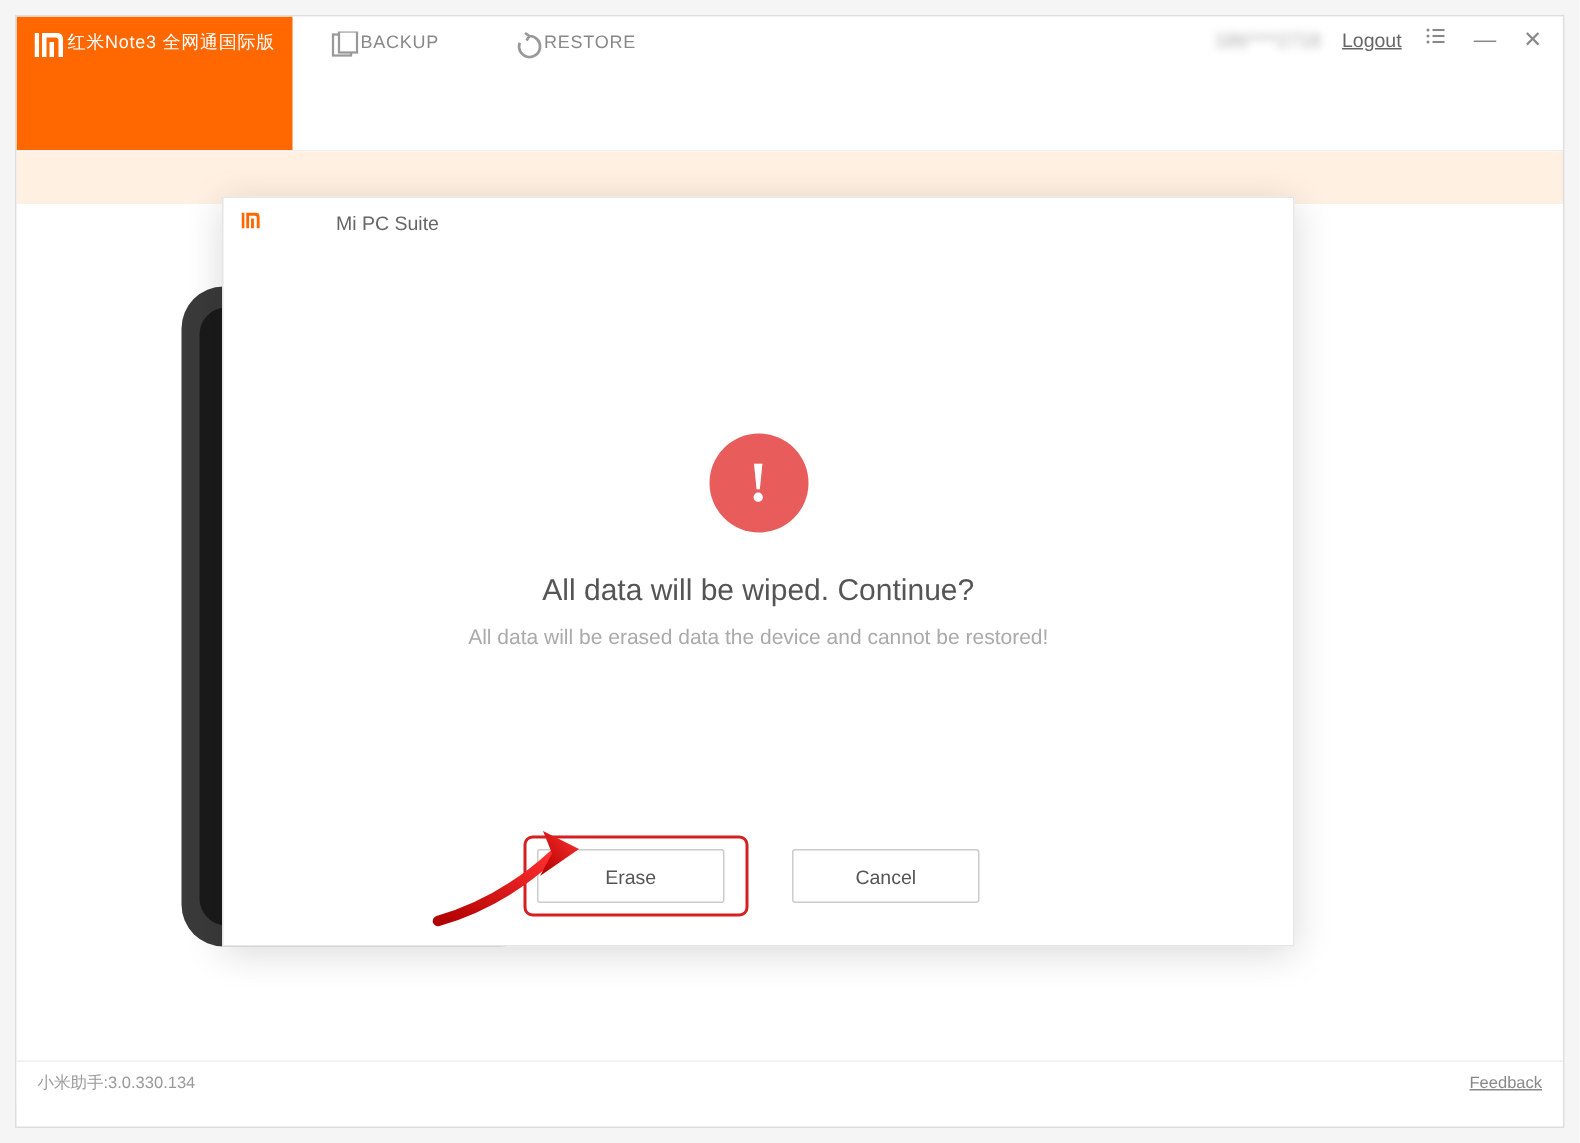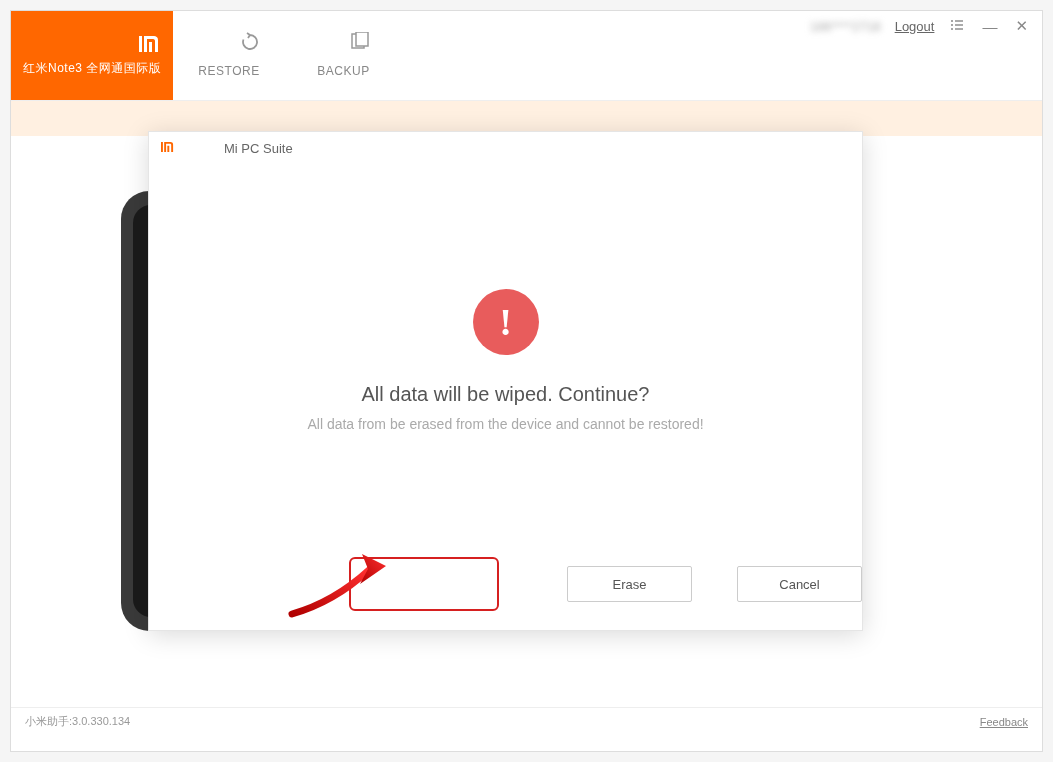--- a/index.html
+++ b/index.html
@@ -25,22 +25,22 @@
     }
     .toolbar {
       display: flex;
       align-items: stretch;
       height: 90px;
       background: #ffffff;
       border-bottom: 1px solid #eee;
     }
     .toolbar-item {
       display: flex;
-      flex-direction: column;
-      align-items: flex-end;
+      flex-direction: row;
+      align-items: flex-start;
       justify-content: center;
       padding: 10px 25px;
       color: #888;
       cursor: pointer;
       min-width: 110px;
     }
     .toolbar-item.device {
       background: #ff6700;
       color: #fff;
       min-width: 160px;
@@ -187,21 +187,21 @@
     .dialog-subtitle {
       font-size: 14px;
       color: #aaa;
     }
     .dialog-buttons {
       position: absolute;
       bottom: 28px;
       left: 0;
       width: 100%;
       display: flex;
-      justify-content: flex-end;
+      justify-content: center;
       gap: 45px;
     }
     .dialog-btn {
       width: 125px;
       height: 36px;
       border: 1px solid #ccc;
       background: #fff;
       color: #555;
       font-size: 13px;
       cursor: pointer;
@@ -260,33 +260,33 @@
       <span class="icon">
         <svg width="22" height="16" viewBox="0 0 22 16">
             <path fill="#fff" d="M0 0h3v16H0zM5 0h10c2 0 4 1 4 4v12h-3V5c0-1-.5-2-2-2H8v13H5zM10 6h3v10h-3z"></path>
           </svg>
       </span>
       <span class="toolbar-label">红米Note3 全网通国际版</span>
     </div>
     <div class="toolbar-item">
       <span class="icon">
         <svg width="20" height="20" viewBox="0 0 20 20">
-            <path fill="none" stroke="#999" stroke-width="1.8" d="M10 3a7 7 0 1 1-6.5 4.5M10 3l-3-2M10 3l-2 3"></path>
-          </svg>
-      </span>
-      <span class="toolbar-label">RESTORE</span>
-    </div>
-    <div class="toolbar-item">
-      <span class="icon">
-        <svg width="20" height="20" viewBox="0 0 20 20">
             <rect x="2" y="2" width="12" height="14" fill="none" stroke="#999" stroke-width="1.5"></rect>
             <rect x="6" y="0" width="12" height="14" fill="#fff" stroke="#999" stroke-width="1.5"></rect>
           </svg>
       </span>
       <span class="toolbar-label">BACKUP</span>
+    </div>
+    <div class="toolbar-item">
+      <span class="icon">
+        <svg width="20" height="20" viewBox="0 0 20 20">
+            <path fill="none" stroke="#999" stroke-width="1.8" d="M10 3a7 7 0 1 1-6.5 4.5M10 3l-3-2M10 3l-2 3"></path>
+          </svg>
+      </span>
+      <span class="toolbar-label">RESTORE</span>
     </div>
   </div>
 
   <div class="window-controls">
     <span class="user-blur">186****2718</span>
     <a>Logout</a>
     <span class="win-btn">
       <svg width="14" height="14" viewBox="0 0 14 14">
           <circle cx="2" cy="3" r="1" fill="#888"></circle>
           <rect x="5" y="2.3" width="8" height="1.4" fill="#888"></rect>
@@ -318,21 +318,21 @@
               <path fill="#ff6700" d="M0 0h3v16H0zM5 0h10c2 0 4 1 4 4v12h-3V5c0-1-.5-2-2-2H8v13H5zM10 6h3v10h-3z"></path>
             </svg>
         </span>
         <span>Mi PC Suite</span>
       </div>
       <div class="dialog-content">
         <div class="warn-circle">
           <span>!</span>
         </div>
         <div class="dialog-title">All data will be wiped. Continue?</div>
-        <div class="dialog-subtitle">All data from be erased from the device and cannot be restored!</div>
+        <div class="dialog-subtitle">All data will be erased data the device and cannot be restored!</div>
       </div>
       <div class="dialog-buttons">
         <button class="dialog-btn">Erase</button>
         <button class="dialog-btn">Cancel</button>
       </div>
       <div class="btn-highlight erase-hl"></div>
 
       <svg class="arrow-svg" viewBox="0 0 115 80">
         <defs>
           <linearGradient id="arrGrad" x1="0%" y1="100%" x2="100%" y2="0%">

